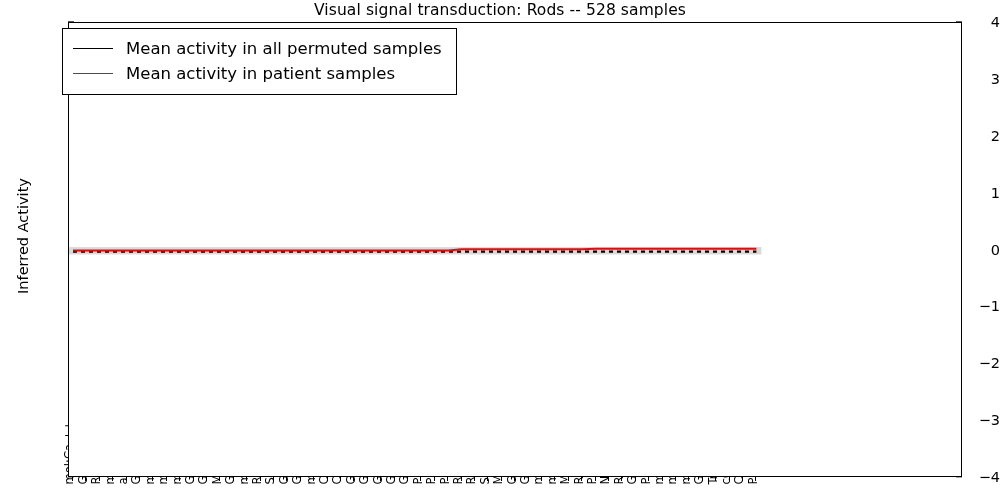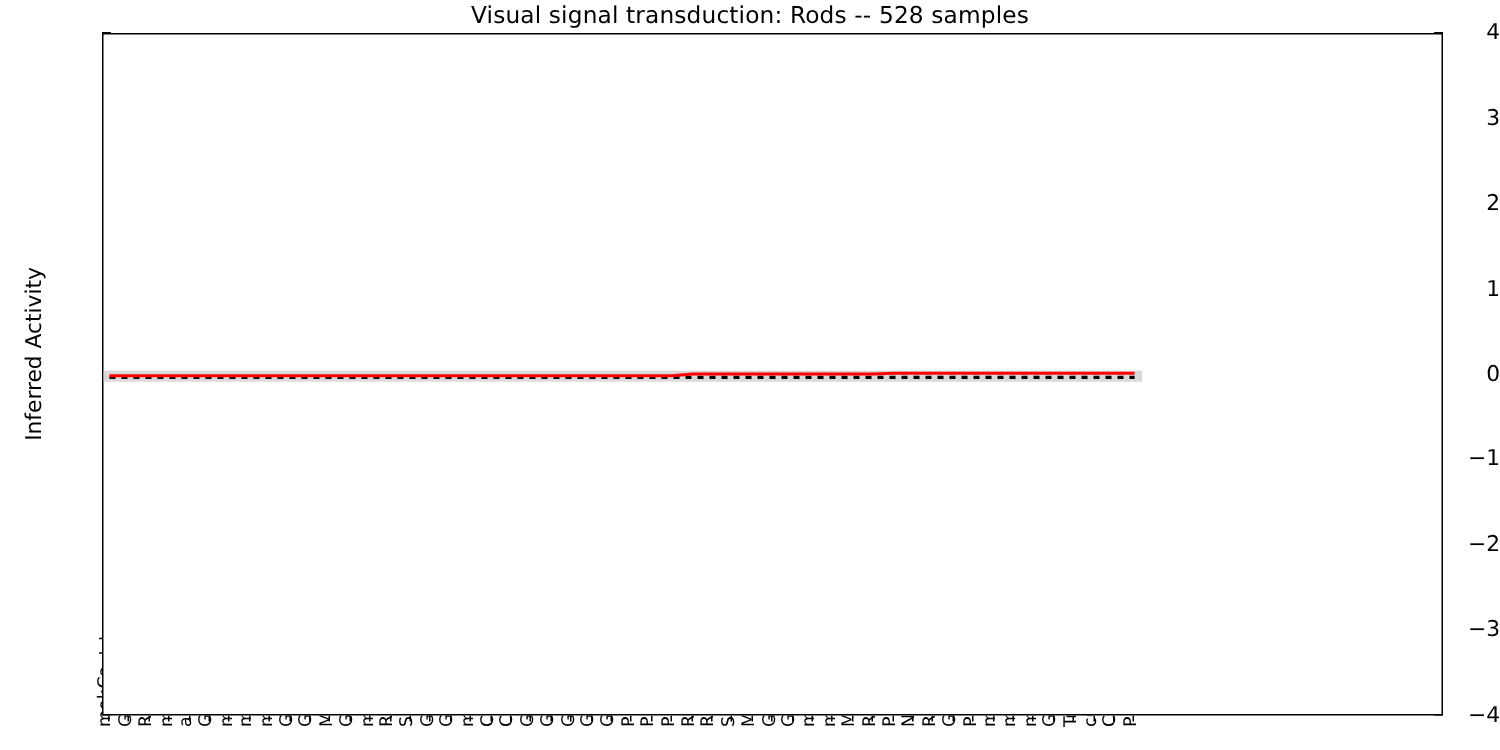--- a/index.html
+++ b/index.html
@@ -212,14 +212,24 @@
     </div>
 
   <div id="plot-area">
     <svg id="data-layer" viewBox="0 0 894 455" preserveAspectRatio="none">
         <rect x="-1" y="224.08750000000003" width="693.4" height="7.3937499999999545" fill="#cccccc" opacity="0.75"></rect>
         <polyline points="4.00,228.64 17.40,228.64 30.80,228.64 44.20,228.64 57.60,228.64 71.00,228.64 84.40,228.64 97.80,228.64 111.20,228.64 124.60,228.64 138.00,228.64 151.40,228.64 164.80,228.64 178.20,228.64 191.60,228.64 205.00,228.64 218.40,228.64 231.80,228.64 245.20,228.64 258.60,228.64 272.00,228.64 285.40,228.64 298.80,228.64 312.20,228.64 325.60,228.64 339.00,228.64 352.40,228.64 365.80,228.64 379.20,228.64 392.60,228.64 406.00,228.64 419.40,228.64 432.80,228.64 446.20,228.64 459.60,228.64 473.00,228.64 486.40,228.64 499.80,228.64 513.20,228.64 526.60,228.64 540.00,228.64 553.40,228.64 566.80,228.64 580.20,228.64 593.60,228.64 607.00,228.64 620.40,228.64 633.80,228.64 647.20,228.64 660.60,228.64 674.00,228.64 687.40,228.64" fill="none" stroke="#000000" stroke-width="2.2" stroke-dasharray="4,4"></polyline>
         <polyline points="4.00,227.50 17.40,227.50 30.80,227.50 44.20,227.50 57.60,227.50 71.00,227.50 84.40,227.50 97.80,227.50 111.20,227.50 124.60,227.50 138.00,227.50 151.40,227.50 164.80,227.50 178.20,227.50 191.60,227.50 205.00,227.50 218.40,227.50 231.80,227.50 245.20,227.50 258.60,227.50 272.00,227.50 285.40,227.50 298.80,227.50 312.20,227.50 325.60,227.50 339.00,227.50 352.40,227.50 365.80,227.50 379.20,227.50 392.60,226.36 406.00,226.36 419.40,226.36 432.80,226.36 446.20,226.36 459.60,226.36 473.00,226.36 486.40,226.36 499.80,226.36 513.20,226.36 526.60,225.79 540.00,225.79 553.40,225.79 566.80,225.79 580.20,225.79 593.60,225.79 607.00,225.79 620.40,225.79 633.80,225.79 647.20,225.79 660.60,225.79 674.00,225.79 687.40,225.79" fill="none" stroke="#ff0000" stroke-width="2"></polyline>
       </svg>
   </div>
 
+  <div id="legend">
+      <div class="legend-row">
+        <span class="legend-swatch" style="border-top-color: rgb(0, 0, 0);"></span>
+        <span class="legend-text">Mean activity in all permuted samples</span>
+      </div>
+      <div class="legend-row">
+        <span class="legend-swatch" style="border-top-color: rgb(255, 0, 0);"></span>
+        <span class="legend-text">Mean activity in patient samples</span>
+      </div>
+    </div>
 
 </div>
 
 </body></html>

